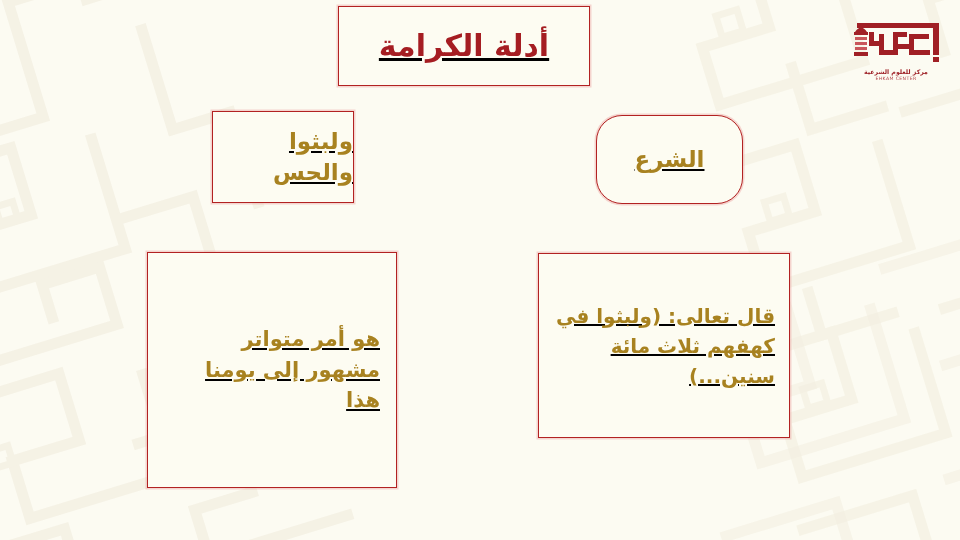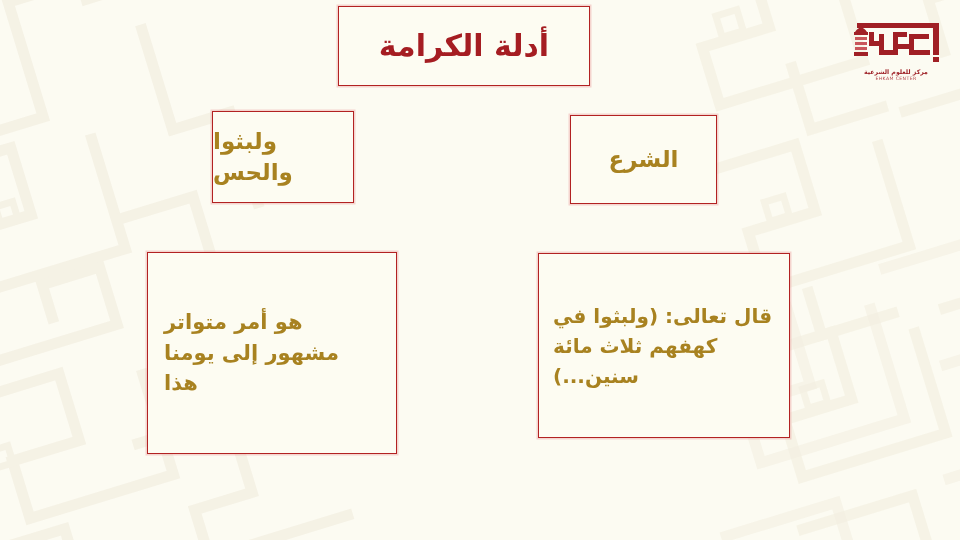--- a/index.html
+++ b/index.html
@@ -54,22 +54,23 @@
   
   .node {
     position: absolute;
     background: #fdfcf2;
     border: 1.6px solid #b22222;
     box-shadow: 0 0 0 1.5px rgba(232,140,140,0.35);
     display: flex;
     align-items: center;
     justify-content: center;
     box-sizing: border-box;
-    text-align: left;
+    text-align: right;
     line-height: 1.35;
+    text-decoration: underline;
   }
 
   .node-title {
     left: 338px;
     top: 6px;
     width: 252px;
     height: 80px;
   }
   .node-title .node-text {
     color: #a51d22;
@@ -78,37 +79,38 @@
     letter-spacing: 0.5px;
   }
 
   .node-waqi {
     left: 212px;
     top: 111px;
     width: 142px;
     height: 92px;
   }
   .node-shar {
-    left: 570px;
+    left: 596px;
     top: 115px;
     width: 147px;
     height: 89px;
+    border-radius: 26px;
   }
   .node-waqi .node-text,
   .node-shar .node-text {
     color: #a88220;
     font-size: 23px;
     font-weight: bold;
   }
 
   .node-waqi-detail {
     left: 147px;
     top: 252px;
     width: 250px;
-    height: 202px;
+    height: 236px;
     padding: 9px 16px;
   }
   .node-shar-detail {
     left: 538px;
     top: 253px;
     width: 252px;
     height: 185px;
     padding: 8px 14px;
   }
   .node-waqi-detail .node-text {

